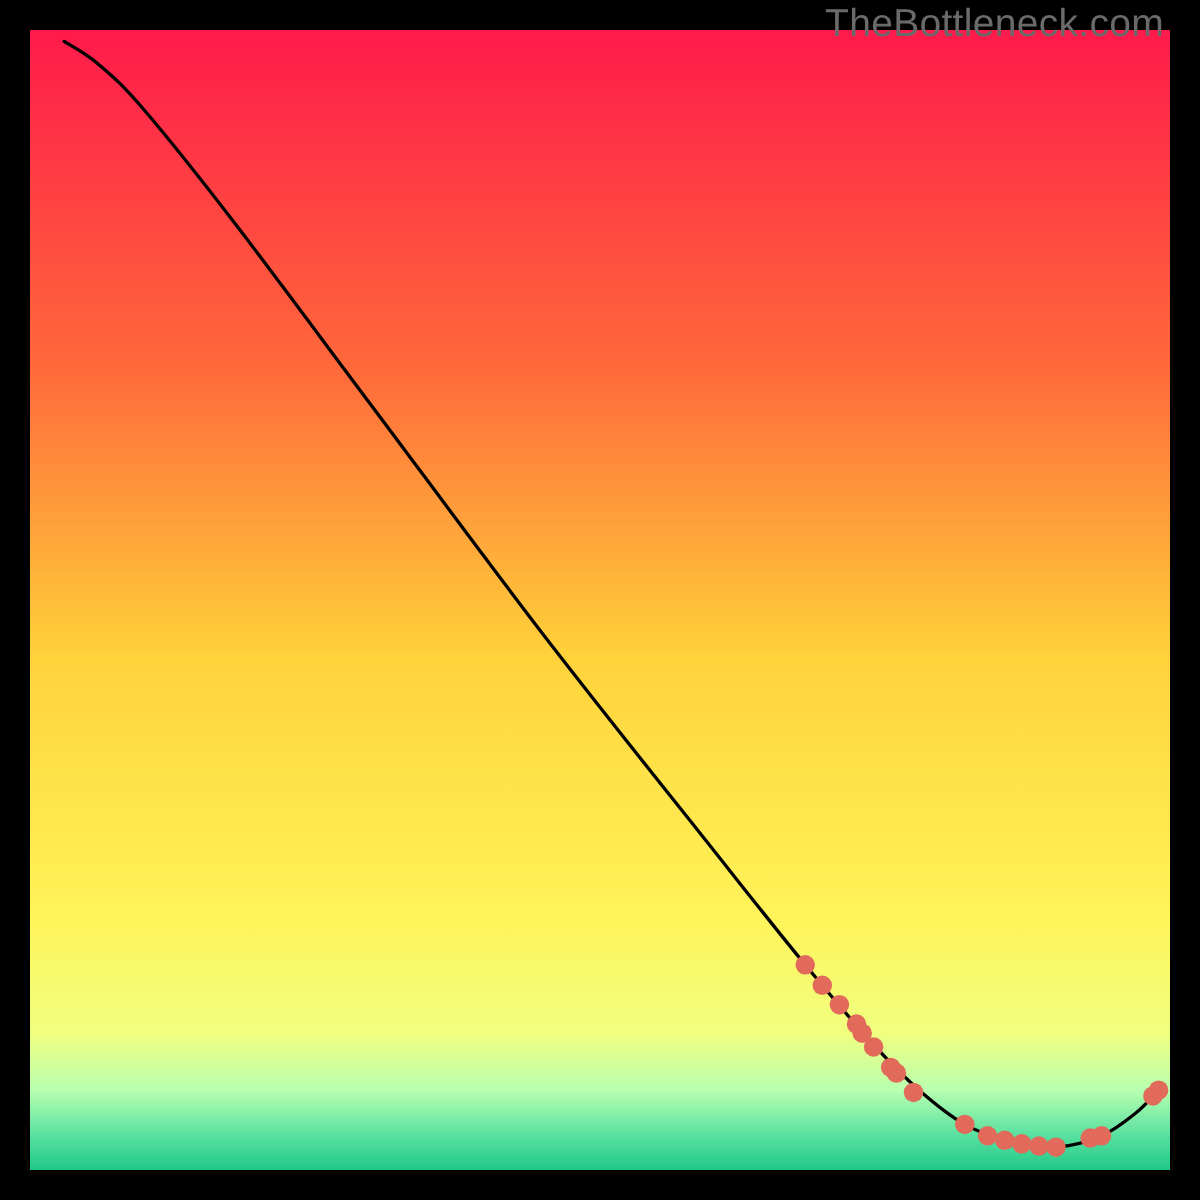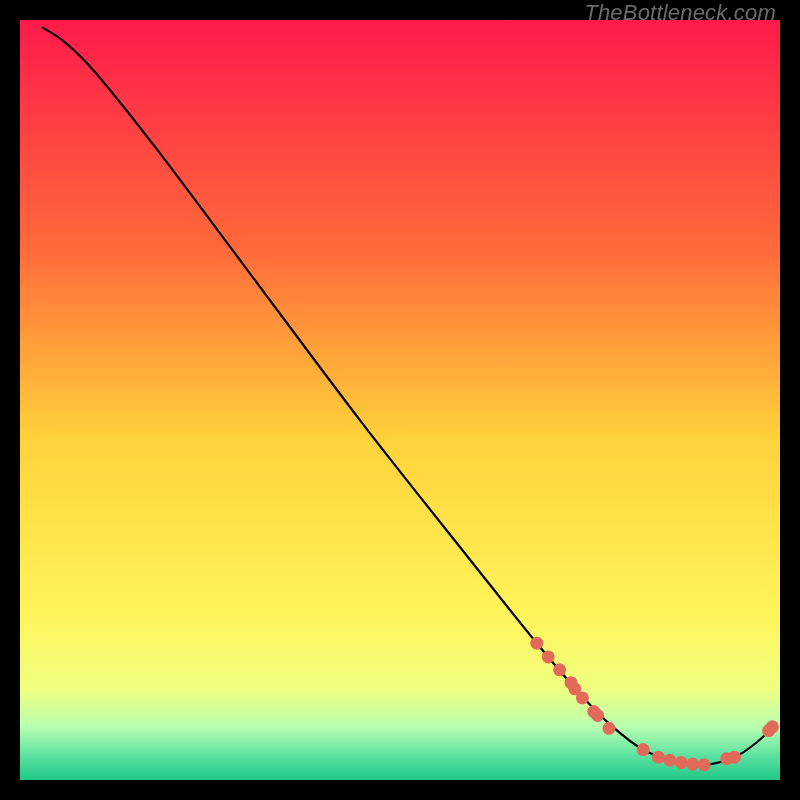--- a/index.html
+++ b/index.html
@@ -17,25 +17,24 @@
     top: 20px;
     width: 760px;
     height: 760px;
     background: #000;
   }
   .watermark {
     position: absolute;
     top: 0px;
     right: 24px;
     color: #6a6a6a;
-    font-size: 22px;
+    font-size: 26px;
     font-weight: 500;
     letter-spacing: 0.2px;
     z-index: 20;
-    font-style: italic;
   }
   svg {
     position: absolute;
     left: 20px;
     top: 20px;
   }
 </style>
 </head>
 <body>
 

